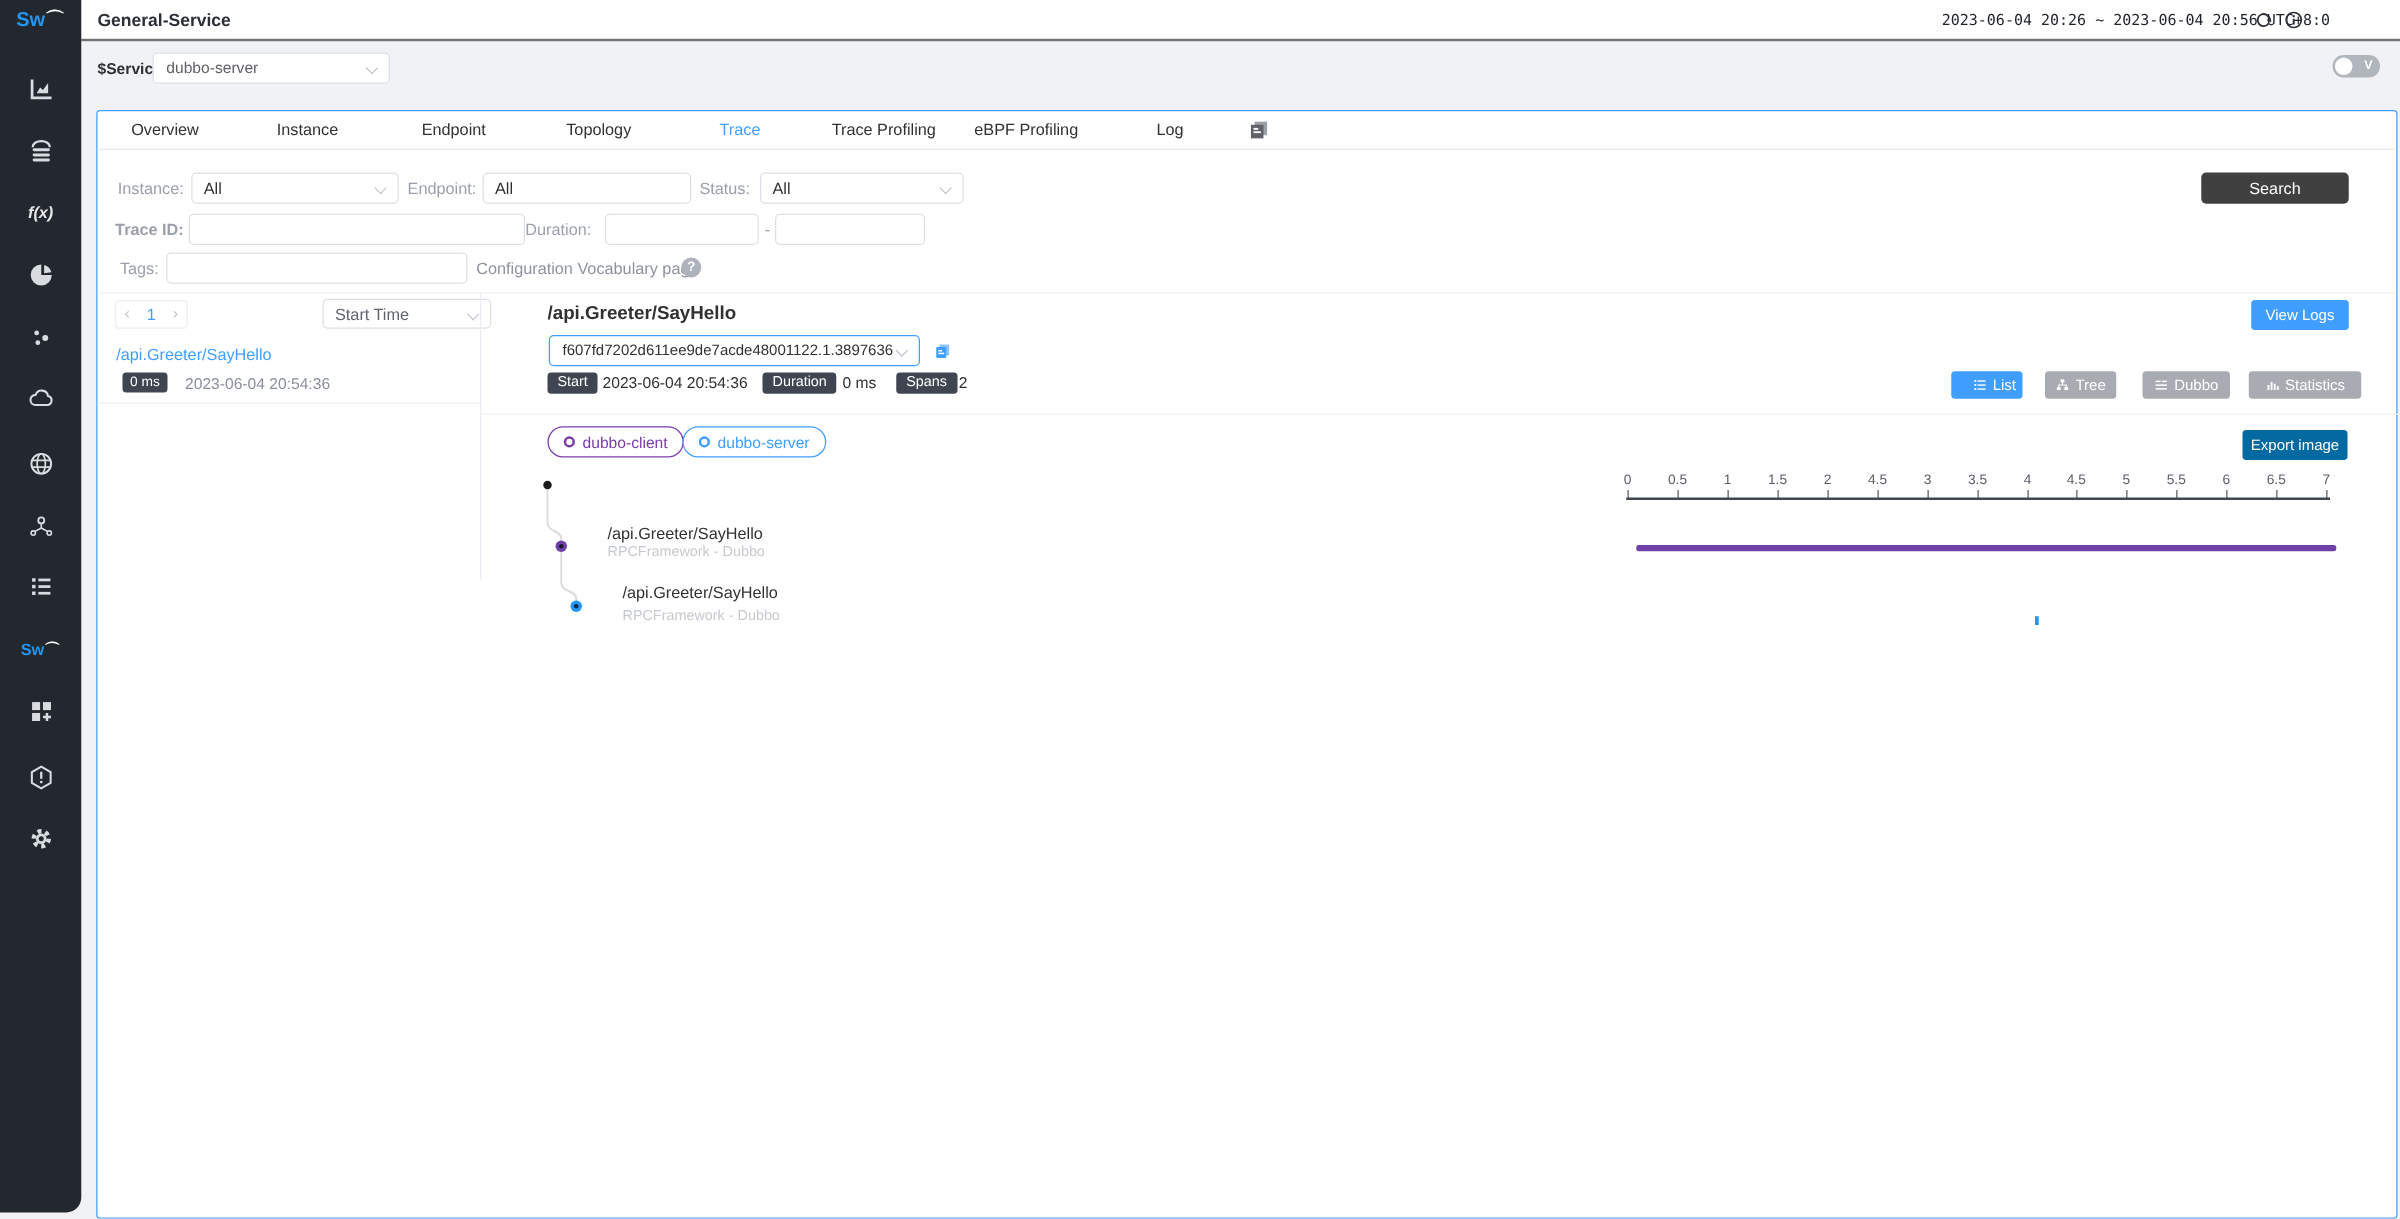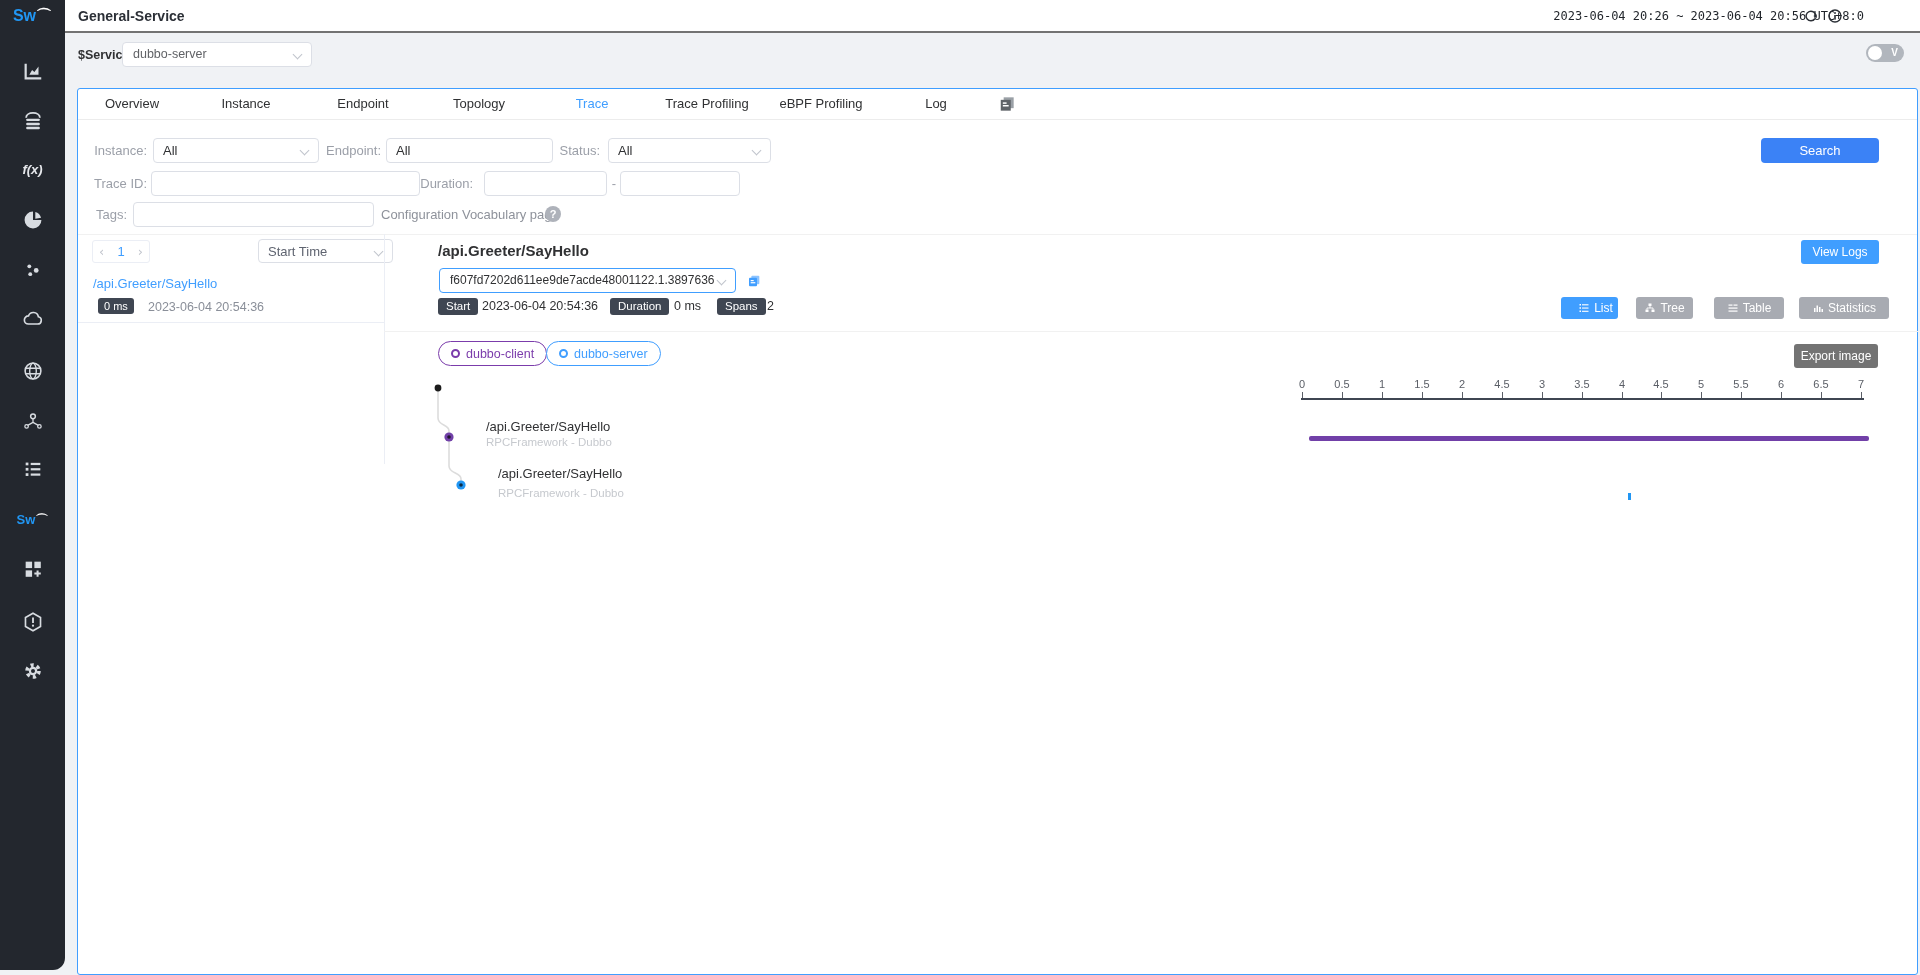--- a/index.html
+++ b/index.html
@@ -40,22 +40,22 @@
   
   .flabel { position:absolute; height:25px; line-height:25px; font-size:13px; color:#9b9fa8; text-align:right; }
   .fbox { position:absolute; height:25px; background:#fff; border:1px solid #dcdfe6; border-radius:4px; font-size:13px; color:#303133; line-height:23px; padding-left:9px; }
   .chev { position:absolute; right:10px; top:8px; width:7px; height:7px; border-right:1.5px solid #c0c4cc; border-bottom:1.5px solid #c0c4cc; transform:rotate(45deg); }
   #f-instance-label { left:0; width:69px; top:49px; }
   #f-instance-select { left:75px; top:49px; width:166px; }
   #f-endpoint-label { left:235px; width:68px; top:49px; }
   #f-endpoint-input { left:308px; top:49px; width:167px; }
   #f-status-label { left:460px; width:62px; top:49px; }
   #f-status-select { left:530px; top:49px; width:163px; }
-  #search-btn { position:absolute; left:1683px; top:49px; width:118px; height:25px; background:#3b82f6; border-radius:4px; color:#fff; font-size:13px; text-align:center; line-height:25px; cursor:pointer; }
-  #f-traceid-label { left:0; width:69px; top:82px; }
+  #search-btn { position:absolute; left:1683px; top:49px; width:118px; height:25px; background:#404040; border-radius:4px; color:#fff; font-size:13px; text-align:center; line-height:25px; cursor:pointer; }
+  #f-traceid-label { left:0; width:69px; top:82px;font-weight:bold; }
   #f-traceid-input { left:73px; top:82px; width:269px; }
   #f-duration-label { left:330px; width:65px; top:82px; }
   #f-duration-input1 { left:406px; top:82px; width:123px; }
   #f-dash { position:absolute; left:531px; top:82px; width:10px; text-align:center; line-height:25px; font-size:13px; color:#9b9fa8; }
   #f-duration-input2 { left:542px; top:82px; width:120px; }
   #f-tags-label { left:0; width:49px; top:113px; }
   #f-tags-input { left:55px; top:113px; width:241px; }
   #f-vocab { position:absolute; left:303px; top:113px; height:25px; line-height:25px; font-size:13px; color:#8e929b; }
   #f-help { position:absolute; left:467px; top:117px; width:16px; height:16px; border-radius:50%; background:#aeb2ba; color:#fff; font-size:11px; font-weight:bold; text-align:center; line-height:16px; }
   #filters-divider { position:absolute; left:0; top:145px; width:100%; height:1px; background:#f1f1f1; }
@@ -89,21 +89,21 @@
   #btn-stats { left:1721px; width:90px; }
   #detail-divider { position:absolute; left:306px; top:242px; width:1535px; height:1px; background:#f1f1f1; }
 
   
   .legend-pill { position:absolute; top:252px; height:25px; border-radius:13px; border:1px solid; background:#fff; display:flex; align-items:center; gap:6px; padding:0 12px; font-size:12.5px; cursor:pointer; }
   #legend-client { left:360px; border-color:#7b3cab; color:#7b3cab; }
   #legend-server { left:468px; border-color:#409eff; color:#409eff; }
   .legend-dot { width:9px; height:9px; border-radius:50%; border:2px solid; background:#fff; }
   #legend-client .legend-dot { border-color:#7b3cab; }
   #legend-server .legend-dot { border-color:#409eff; }
-  #export-btn { position:absolute; left:1716px; top:255px; width:84px; height:24px; background:#737373; border-radius:3px; color:#fff; font-size:12px; text-align:center; line-height:24px; cursor:pointer; }
+  #export-btn { position:absolute; left:1716px; top:255px; width:84px; height:24px; background:#0369a1; border-radius:3px; color:#fff; font-size:12px; text-align:center; line-height:24px; cursor:pointer; }
 
   
   .tick-label { position:absolute; top:289px; font-size:11px; color:#5a5e66; transform:translateX(-50%); }
   .tick-mark { position:absolute; top:303px; width:1px; height:7px; background:#5a5e66; }
   #axis-line { position:absolute; left:1223px; top:309px; width:563px; height:2px; background:#3f4652; }
 
   
   #tree-svg { position:absolute; left:350px; top:295px; }
   .span-name { position:absolute; font-size:13px; color:#303133; cursor:pointer; }
   .span-sub { position:absolute; font-size:11.5px; color:#c6c9ce; }
@@ -320,21 +320,21 @@
       </svg>
     <span>Tree</span>
   </div>
   <div class="vbtn" id="btn-table">
     <svg width="12" height="12" viewBox="0 0 24 24">
         <rect x="3" y="5" width="8" height="2.4" fill="#fff"></rect>
         <rect x="13" y="5" width="8" height="2.4" fill="#fff"></rect>
         <rect x="3" y="11" width="18" height="2.4" fill="#fff"></rect>
         <rect x="3" y="17" width="18" height="2.4" fill="#fff"></rect>
       </svg>
-    <span>Table</span>
+    <span>Dubbo</span>
   </div>
   <div class="vbtn" id="btn-stats">
     <svg width="12" height="12" viewBox="0 0 24 24">
         <rect x="4" y="12" width="3" height="8" fill="#fff"></rect>
         <rect x="9" y="7" width="3" height="13" fill="#fff"></rect>
         <rect x="14" y="10" width="3" height="10" fill="#fff"></rect>
         <rect x="19" y="14" width="3" height="6" fill="#fff"></rect>
       </svg>
     <span>Statistics</span>
   </div>

